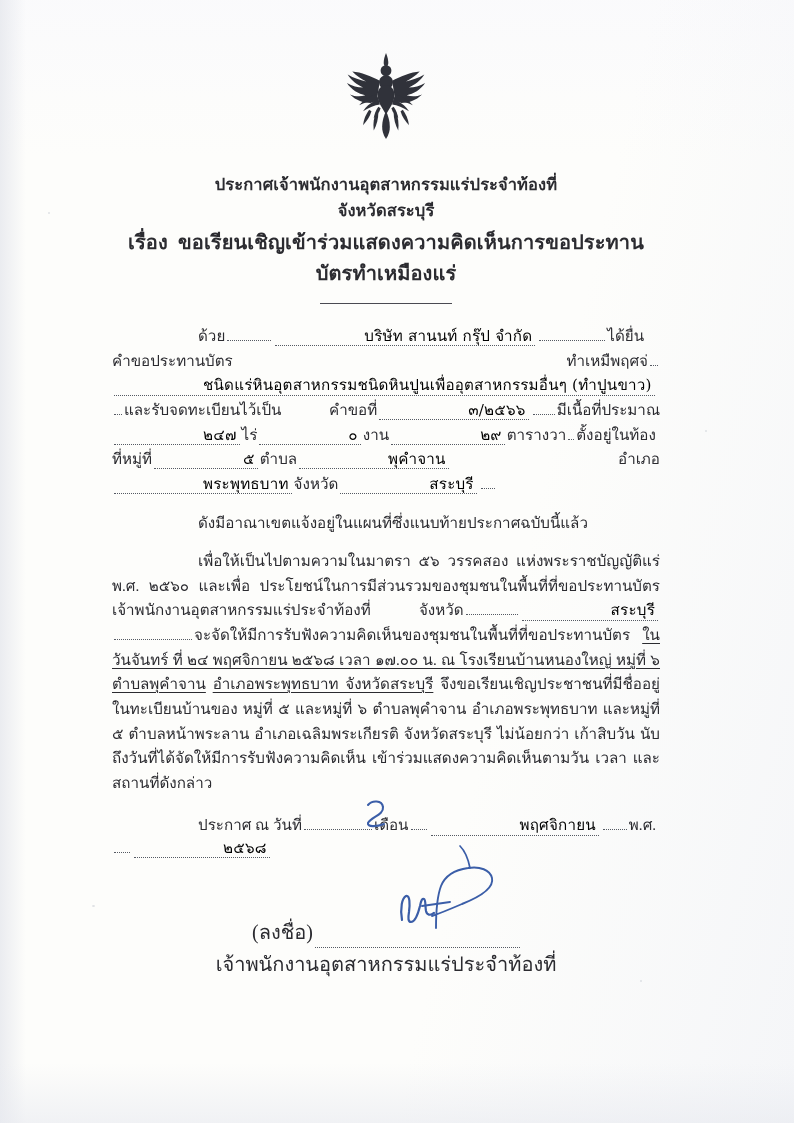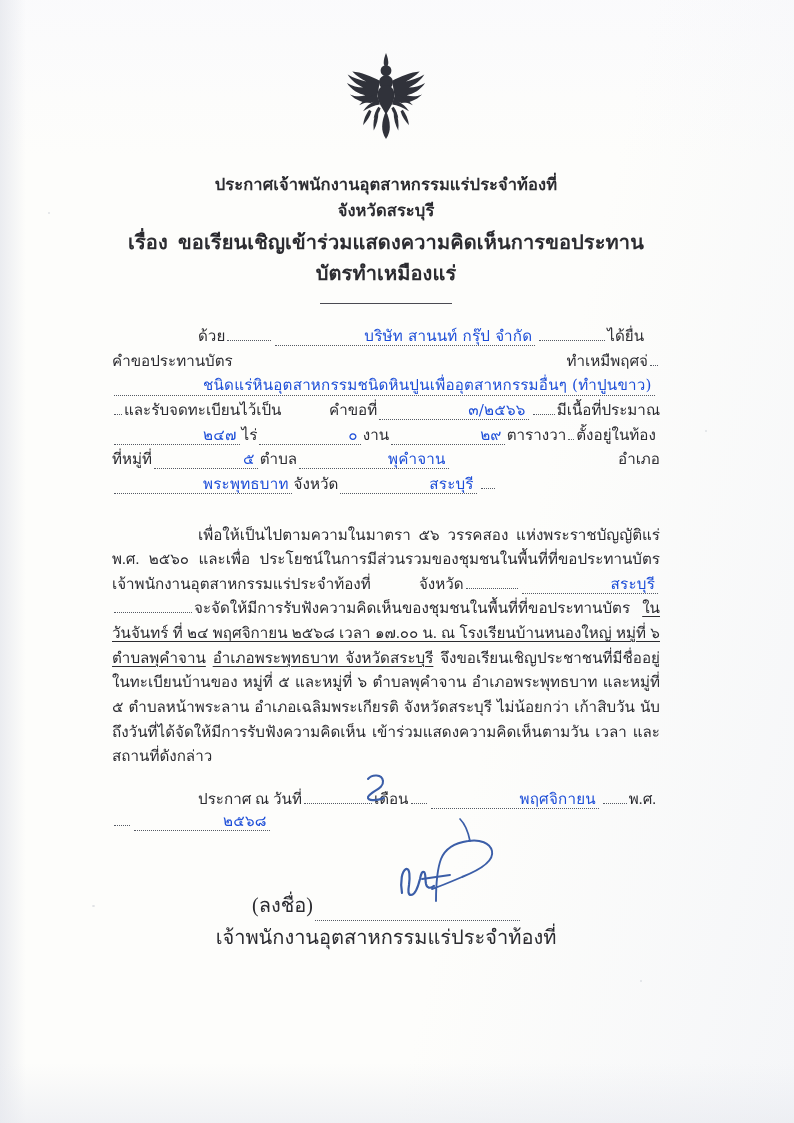--- a/index.html
+++ b/index.html
@@ -111,21 +111,21 @@
     display: inline-block;
     border-bottom: 1.5px dotted #555a63;
     vertical-align: baseline;
     height: 0.95em;
     margin: 0 2px;
   }
 
   
   .ink {
     font-family: "DejaVu Serif", "Liberation Serif", serif;
-    color: #1d4ed8;
+    color: #000000;
     letter-spacing: .2px;
   }
   .filled {
     display: inline-block;
     text-align: center;
     border-bottom: 1.5px dotted #555a63;
     padding: 0 3px;
     margin: 0 2px;
     line-height: 1.2;
   }
@@ -233,20 +233,21 @@
     <div class="body-text">
       <p class="para indent">
         <span>ด้วย</span><span class="dots" style="width:44px;"></span><span class="ink filled" style="min-width:150px;">บริษัท สานนท์ กรุ๊ป จำกัด</span><span class="dots" style="width:66px;"></span><span>ได้ยื่นคำขอประทานบัตร</span>
         <span>ทำเหมืพฤศจ่</span><span class="dots" style="width:8px;"></span><span class="ink filled">ชนิดแร่หินอุตสาหกรรมชนิดหินปูนเพื่ออุตสาหกรรมอื่นๆ (ทำปูนขาว)</span><span class="dots" style="width:8px;"></span><span>และรับจดทะเบียนไว้เป็น</span>
         <span>คำขอที่</span><span class="ink filled" style="min-width:64px;">๓/๒๕๖๖</span><span class="dots" style="width:22px;"></span><span>มีเนื้อที่ประมาณ</span><span class="ink filled" style="min-width:28px;">๒๔๗</span><span>ไร่</span><span class="ink filled" style="min-width:18px;">๐</span><span>งาน</span><span class="ink filled" style="min-width:22px;">๒๙</span><span>ตารางวา</span><span class="dots" style="width:6px;"></span><span>ตั้งอยู่ในท้องที่หมู่ที่</span><span class="ink filled" style="min-width:26px;">๕</span><span>ตำบล</span><span class="ink filled" style="min-width:58px;">พุคำจาน</span>
         <span>อำเภอ</span><span class="ink filled" style="min-width:88px;">พระพุทธบาท</span><span>จังหวัด</span><span class="ink filled" style="min-width:62px;">สระบุรี</span><span class="dots" style="width:14px;"></span>
       </p>
 
       <div class="gap"></div>
 
+      <p class="para indent">ดังมีอาณาเขตแจ้งอยู่ในแผนที่ซึ่งแนบท้ายประกาศฉบับนี้แล้ว</p>
 
       <div class="gap"></div>
 
       <p class="para indent">
         <span>เพื่อให้เป็นไปตามความในมาตรา ๕๖ วรรคสอง แห่งพระราชบัญญัติแร่ พ.ศ. ๒๕๖๐ และเพื่อ</span>
         <span>ประโยชน์ในการมีส่วนรวมของชุมชนในพื้นที่ที่ขอประทานบัตร เจ้าพนักงานอุตสาหกรรมแร่ประจำท้องที่</span>
         <span>จังหวัด</span><span class="dots" style="width:52px;"></span><span class="ink filled" style="min-width:56px;">สระบุรี</span><span class="dots" style="width:78px;"></span><span>จะจัดให้มีการรับฟังความคิดเห็นของชุมชนในพื้นที่ที่ขอประทานบัตร</span>
         <span class="u">ในวันจันทร์ ที่ ๒๔ พฤศจิกายน ๒๕๖๘ เวลา ๑๗.๐๐ น. ณ โรงเรียนบ้านหนองใหญ่ หมู่ที่ ๖ ตำบลพุคำจาน</span>
         <span class="u">อำเภอพระพุทธบาท จังหวัดสระบุรี</span>
         <span>จึงขอเรียนเชิญประชาชนที่มีชื่ออยู่ในทะเบียนบ้านของ หมู่ที่ ๕ และหมู่ที่ ๖</span>

